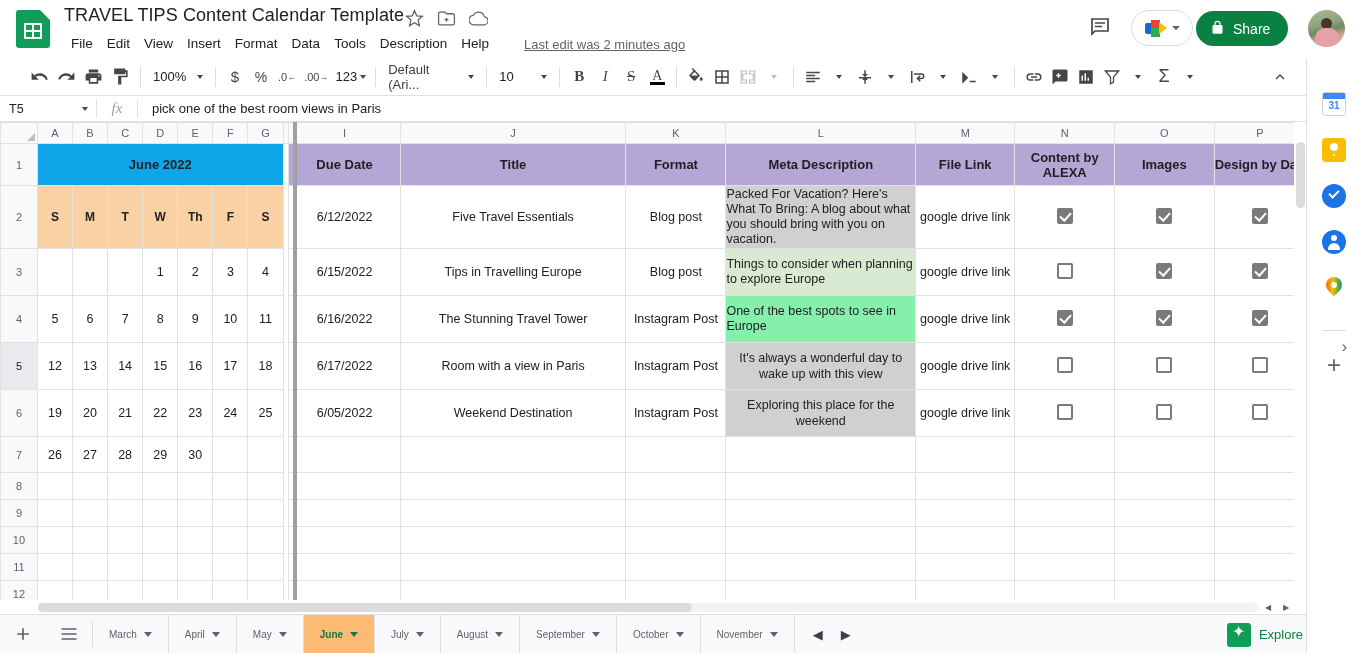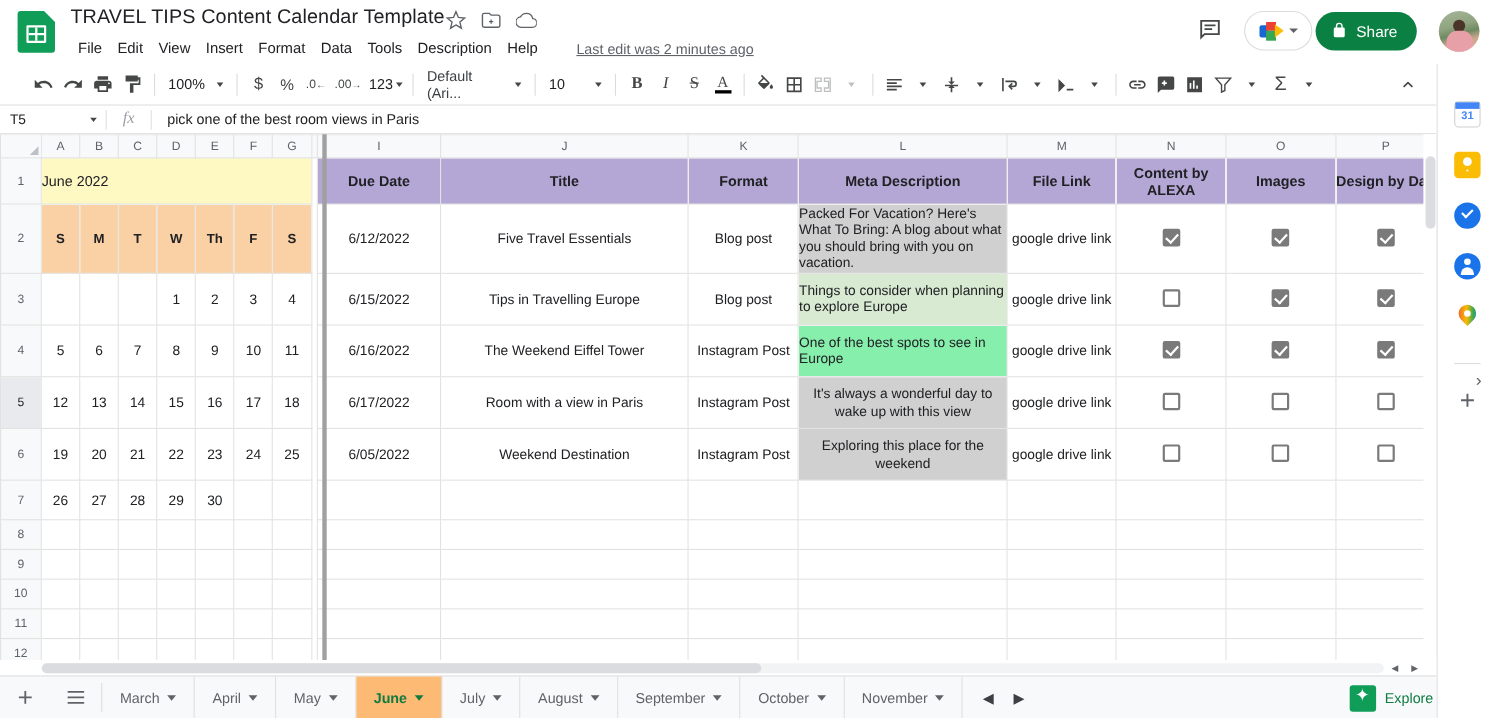--- a/index.html
+++ b/index.html
@@ -123,21 +123,21 @@
   .rowhdr { width:38px; }
   .corner { width:38px; height:21px; background:#f8f9fa; border:1px solid #e1e3e1; position:relative; }
   .corner::after{content:"";position:absolute;right:2px;bottom:2px;border-style:solid;border-width:0 0 8px 8px;border-color:transparent transparent #bdc1c6 transparent;}
   .rowhdr.sel { background:#e8eaed; color:#202124; }
   .cell { border:1px solid #e1e3e1; font-size:12.5px; color:#202124; background:#fff;
           overflow:hidden; vertical-align:middle; }
   .c-center { text-align:center; }
   .c-left   { text-align:left; padding-left:5px; }
   .pad { padding:2px 4px; }
 
-  .cal-title { background:#fef9c3; font-size:13px; font-weight:normal; color:#202124; }
+  .cal-title { background:#0ea5e9; text-align:center; font-size:13px; font-weight:bold; color:#202124; }
   .cal-dow   { background:#fad0a5; text-align:center; font-size:12px; font-weight:bold; color:#202124; }
   .thead-purple { background:#b4a7d6; text-align:center; font-weight:bold; font-size:13px; color:#202124; }
   .meta-gray  { background:#d0d0d0; }
   .meta-green { background:#d9ead3; }
   .meta-yellow{ background:#86efac; }
 
   .freeze-bar { position:absolute; left:293px; top:122px; width:4px; height:478px; background:#a0a0a0; z-index:5; }
 
   
   .cbx { display:inline-block; width:16px; height:16px; border:2px solid #7a7a7a; border-radius:2px; background:#fff; position:relative; }
@@ -155,21 +155,21 @@
   .hscroll .track { position:absolute; left:38px; top:3px; width:1220px; height:9px; background:#f1f3f4; border-radius:5px; }
   .hscroll .thumb { position:absolute; left:38px; top:3px; width:654px; height:9px; background:#dadce0; border-radius:5px; }
   .hs-arrow { position:absolute; top:2px; width:12px;height:11px; display:flex;align-items:center;justify-content:center;color:#5f6368;font-size:8px;}
 
   
   .tabsbar { position:absolute; left:0; top:614px; width:1361px; height:39px; background:#f8f9fa;
              border-top:1px solid #e0e0e0; display:flex; align-items:stretch; }
   .tb-icon-btn { width:46px; display:flex; align-items:center; justify-content:center; cursor:pointer; color:#5f6368; }
   .tabs-sep { width:1px; background:#dadce0; margin:6px 0; }
   .sheet-tab {
-    display:flex; align-items:center; gap:7px; padding:0 16px; font-size:13px;
+    display:flex; align-items:center; gap:7px; padding:0 16px; font-size:10px;
     color:#5f6368; cursor:pointer; border-right:1px solid #e0e0e0; white-space:nowrap;
   }
   .sheet-tab.active { background:#fdba74; color:#0f7b40; font-weight:bold; }
   .tab-caret { width:0;height:0;border-style:solid;border-width:5px 4px 0 4px;border-color:#5f6368 transparent transparent transparent; }
   .sheet-tab.active .tab-caret { border-top-color:#0f7b40; }
   .tab-navs { display:flex; align-items:center; gap:18px; padding:0 18px; color:#3c4043; }
   .explore-btn { position:absolute; right:58px; top:0; height:39px; display:flex; align-items:center; gap:8px; cursor:pointer; }
   .explore-star { width:24px; height:24px; background:#0f9d58; border-radius:3px; position:relative; }
   .explore-star::after{ content:"✦"; position:absolute; left:5px; top:-1px; color:#fff; font-size:16px; }
   .explore-label { font-size:13px; color:#0f7b40; }
@@ -530,21 +530,21 @@
         <td class="rowhdr">4</td>
         <td class="cell c-center">5</td>
         <td class="cell c-center">6</td>
         <td class="cell c-center">7</td>
         <td class="cell c-center">8</td>
         <td class="cell c-center">9</td>
         <td class="cell c-center">10</td>
         <td class="cell c-center">11</td>
         <td style="background:#fff;border:none;"></td>
         <td class="cell c-center">6/16/2022</td>
-        <td class="cell c-center">The Weekend Eiffel Tower</td>
+        <td class="cell c-center">The Stunning Travel Tower</td>
         <td class="cell c-center">Instagram Post</td>
         <td class="cell meta-yellow c-left pad" style="line-height:15px;">One of the best spots to see in Europe</td>
         <td class="cell c-center">google drive link</td>
         <td class="cell c-center"><span class="cbx on"></span></td>
         <td class="cell c-center"><span class="cbx on"></span></td>
         <td class="cell c-center"><span class="cbx on"></span></td>
       </tr>
 
       <tr style="height:47px">
         <td class="rowhdr sel">5</td>

